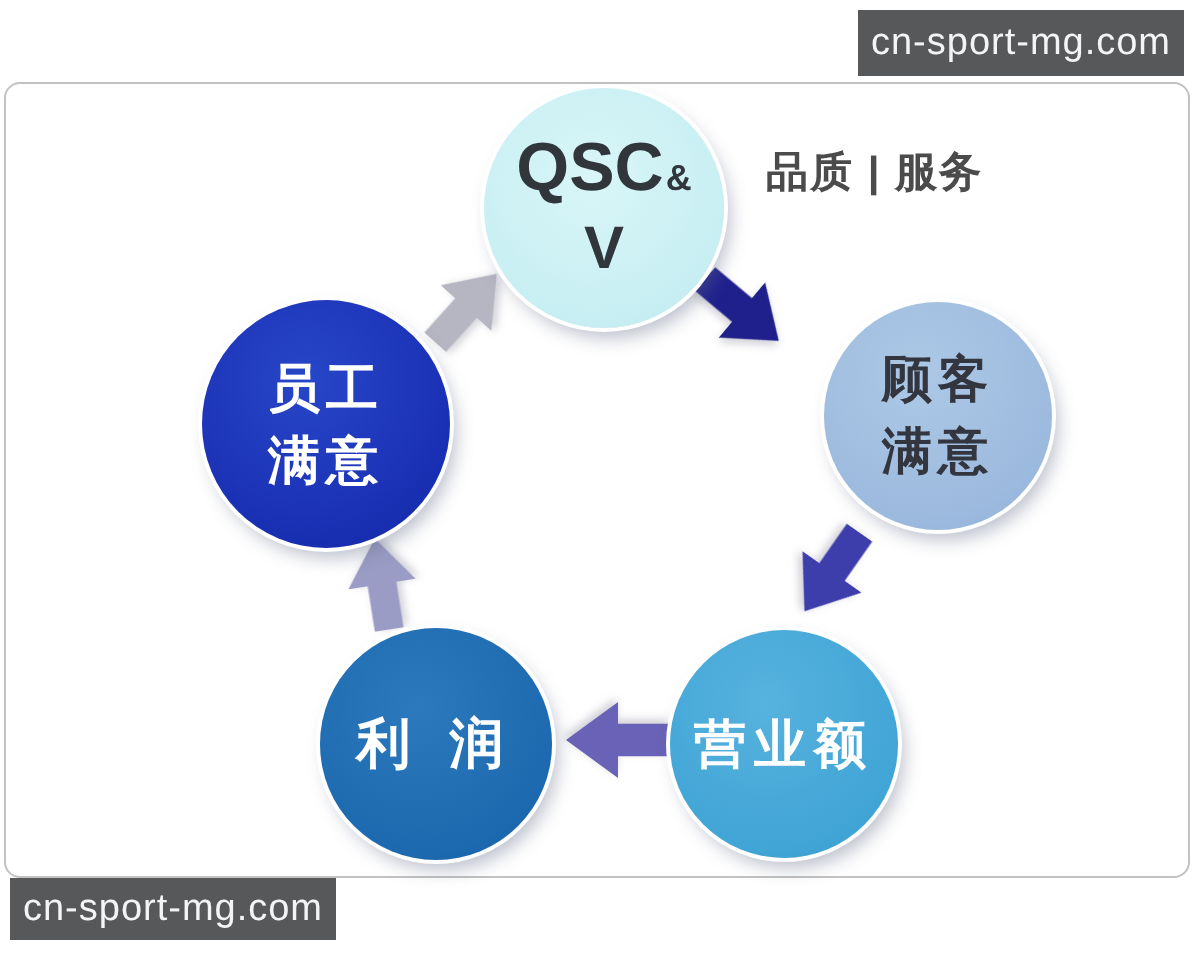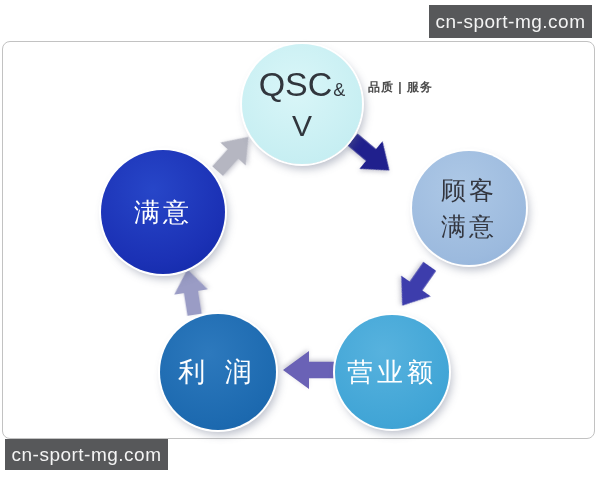--- a/index.html
+++ b/index.html
@@ -19,21 +19,21 @@
     display:flex;align-items:center;justify-content:center;
     font-size:19px;letter-spacing:0.5px;z-index:30;text-align:center;
   }
   .wm-top{left:429px;top:5px;width:163px;height:33px;}
   .wm-bottom{left:5px;top:439px;width:163px;height:31px;}
   
   .node{
     position:absolute;border-radius:50%;
     display:flex;flex-direction:column;align-items:center;justify-content:center;
     box-shadow:0 0 0 2px #ffffff, 3px 5px 9px rgba(96,104,130,0.42);
-    z-index:10;text-align:center;font-weight:normal;
+    z-index:10;text-align:center;font-weight:bold;
   }
   .node .l{line-height:36px;letter-spacing:3px;}
   .node-qscv{
     left:242px;top:44px;width:120px;height:120px;
     background:radial-gradient(circle at 45% 38%, #d9f6f8, #c6eef2 75%, #bce8ee);
     color:#31363d;
   }
   .node-qscv .qsc-row{display:flex;align-items:baseline;line-height:34px;}
   .node-qscv .qsc-main{font-size:34px;}
   .node-qscv .qsc-amp{font-size:18px;margin-left:1px;}
@@ -55,22 +55,22 @@
     color:#ffffff;font-size:27px;
   }
   .node-profit .l{letter-spacing:6px;}
   .node-employee{
     left:101px;top:150px;width:124px;height:124px;
     background:radial-gradient(circle at 42% 32%, #2746c8, #1b31b5 65%, #0f27a4);
     color:#ffffff;font-size:26px;
   }
   
   .annotation{
-    position:absolute;left:368px;top:77px;z-index:10;
-    color:#4b4b4b;font-weight:bold;font-size:12px;line-height:20px;
+    position:absolute;left:383px;top:77px;z-index:10;
+    color:#4b4b4b;font-weight:bold;font-size:21px;line-height:20px;
     letter-spacing:1px;white-space:nowrap;
   }
   
   .arrow{position:absolute;z-index:5;overflow:visible;
     filter:drop-shadow(1px 2px 2px rgba(60,60,90,0.25));}
   .a-emp-qsc {left:210px;top:137px;width:46px;height:34px;transform:rotate(-48deg);}
   .a-qsc-cust{left:347px;top:137px;width:48px;height:36px;transform:rotate(40deg);}
   .a-cust-rev{left:392px;top:268px;width:48px;height:36px;transform:rotate(125deg);}
   .a-rev-prof{left:283px;top:351px;width:52px;height:38px;transform:rotate(180deg);}
   .a-prof-emp{left:168px;top:275px;width:46px;height:34px;transform:rotate(-99deg);}
@@ -122,14 +122,15 @@
 
 <div class="node node-revenue">
   <div class="l">营业额</div>
 </div>
 
 <div class="node node-profit">
   <div class="l">利 润</div>
 </div>
 
 <div class="node node-employee">
+  <div class="l">员工</div>
   <div class="l">满意</div>
 </div>
 
 </body></html>

